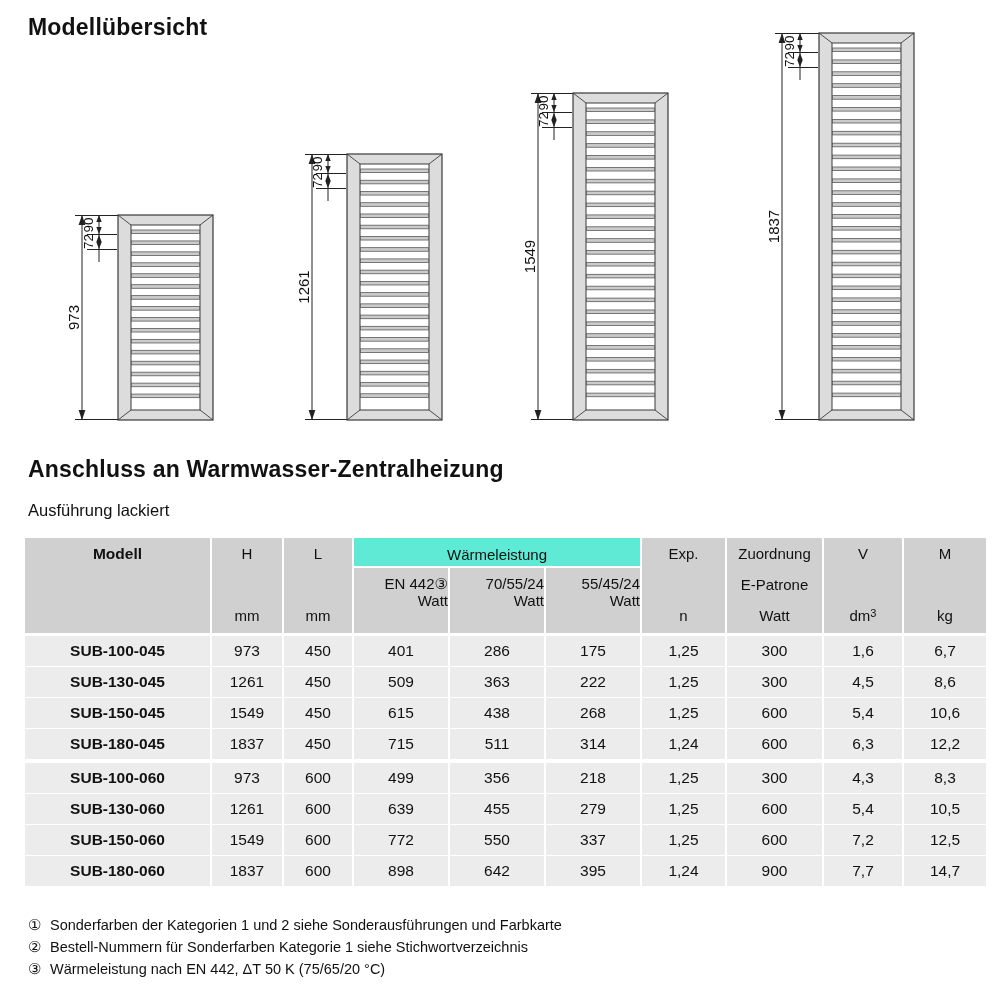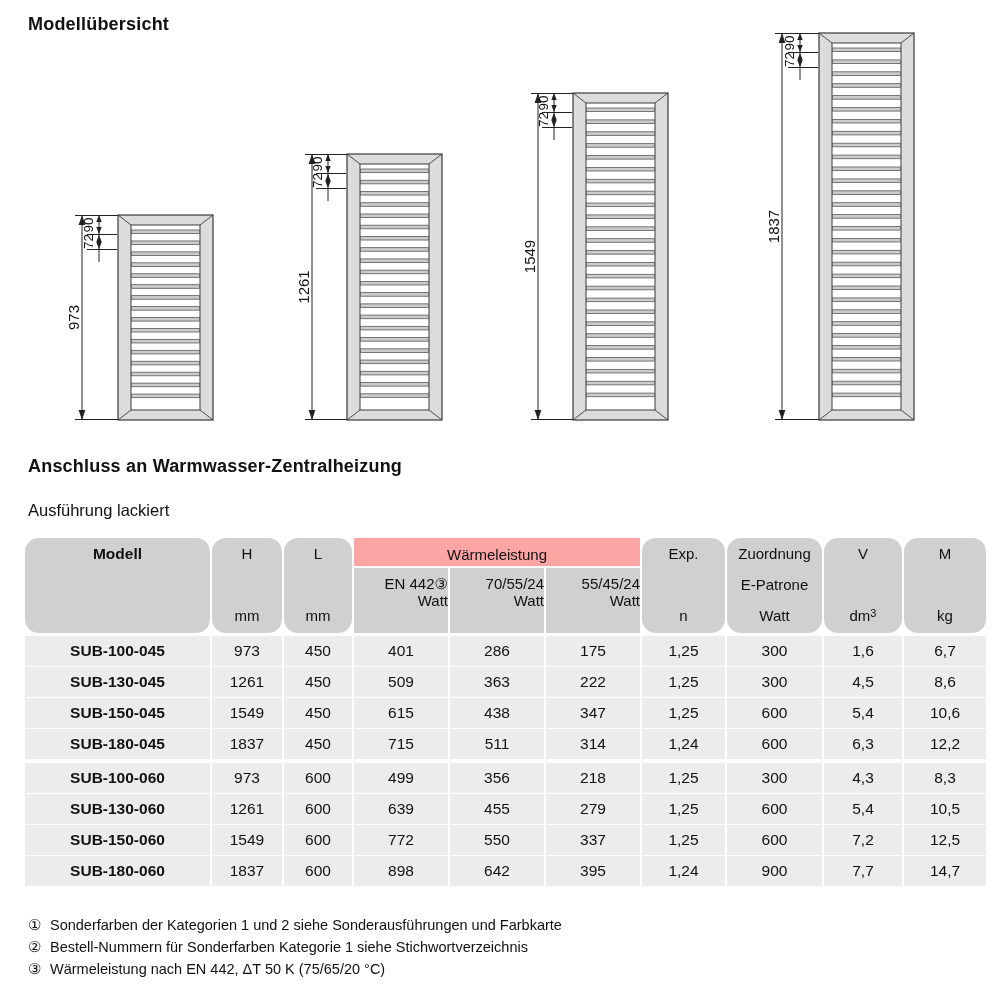--- a/index.html
+++ b/index.html
@@ -2,42 +2,42 @@
 <html><head>
 <meta charset="utf-8">
 <style>
   html,body { margin:0; padding:0; }
   body {
     width:1000px; height:1000px; background:#fff; position:relative;
     font-family:"Liberation Sans", sans-serif; color:#111;
     -webkit-font-smoothing:antialiased;
   }
   .section-title {
-    position:absolute; left:28px; font-size:18px; font-weight:bold; letter-spacing:.2px;
+    position:absolute; left:28px; font-size:23px; font-weight:bold; letter-spacing:.2px;
   }
   #title-model   { top:14px; }
   #title-connect { top:456px; }
   .subsection-title {
     position:absolute; left:28px; top:501px; font-size:16.5px; font-weight:normal;
   }
   #diagram-svg { position:absolute; top:0; left:0; }
 
   .dtable { position:absolute; left:25px; top:538px; width:961px; }
   .thead {
     display:grid; grid-template-columns:185px 70px 68px 286px 83px 95px 78px 82px;
     gap:0 2px; height:85px;
   }
   .hcell {
     background:#d0d0d0; display:flex; flex-direction:column; justify-content:space-between;
-    align-items:center; padding:7px 0 9px; font-size:15px; line-height:17px;border-radius:14px;
+    align-items:center; padding:7px 0 9px; font-size:15px; line-height:17px;
   }
   .hcell .bold { font-weight:bold; font-size:15.5px; }
   .hgroup { background:#fff; padding:0; justify-content:flex-start; }
   .hgroup-title {
-    background:#fca5a5; width:100%; box-sizing:border-box; height:30px;
+    background:#5eead4; width:100%; box-sizing:border-box; height:30px;
     display:flex; align-items:center; justify-content:center; padding-top:4px;
     border-bottom:2px solid #fff;
   }
   .hgroup-sub { flex:1; display:grid; grid-template-columns:94px 94px 94px; gap:0 2px; width:100%; }
   .hsub {
     background:#d0d0d0; display:flex; flex-direction:column; justify-content:space-between;
     align-items:flex-end; padding:7px 0 24px;
   }
   sup { font-size:11px; vertical-align:4px; }
   .tbody { margin-top:13px; display:flex; flex-direction:column; gap:4px; }
@@ -324,21 +324,21 @@
           <div class="tcell">300</div>
           <div class="tcell">4,5</div>
           <div class="tcell">8,6</div>
         </div>
         <div class="trow">
           <div class="tcell model">SUB-150-045</div>
           <div class="tcell">1549</div>
           <div class="tcell">450</div>
           <div class="tcell">615</div>
           <div class="tcell">438</div>
-          <div class="tcell">347</div>
+          <div class="tcell">268</div>
           <div class="tcell">1,25</div>
           <div class="tcell">600</div>
           <div class="tcell">5,4</div>
           <div class="tcell">10,6</div>
         </div>
         <div class="trow">
           <div class="tcell model">SUB-180-045</div>
           <div class="tcell">1837</div>
           <div class="tcell">450</div>
           <div class="tcell">715</div>

